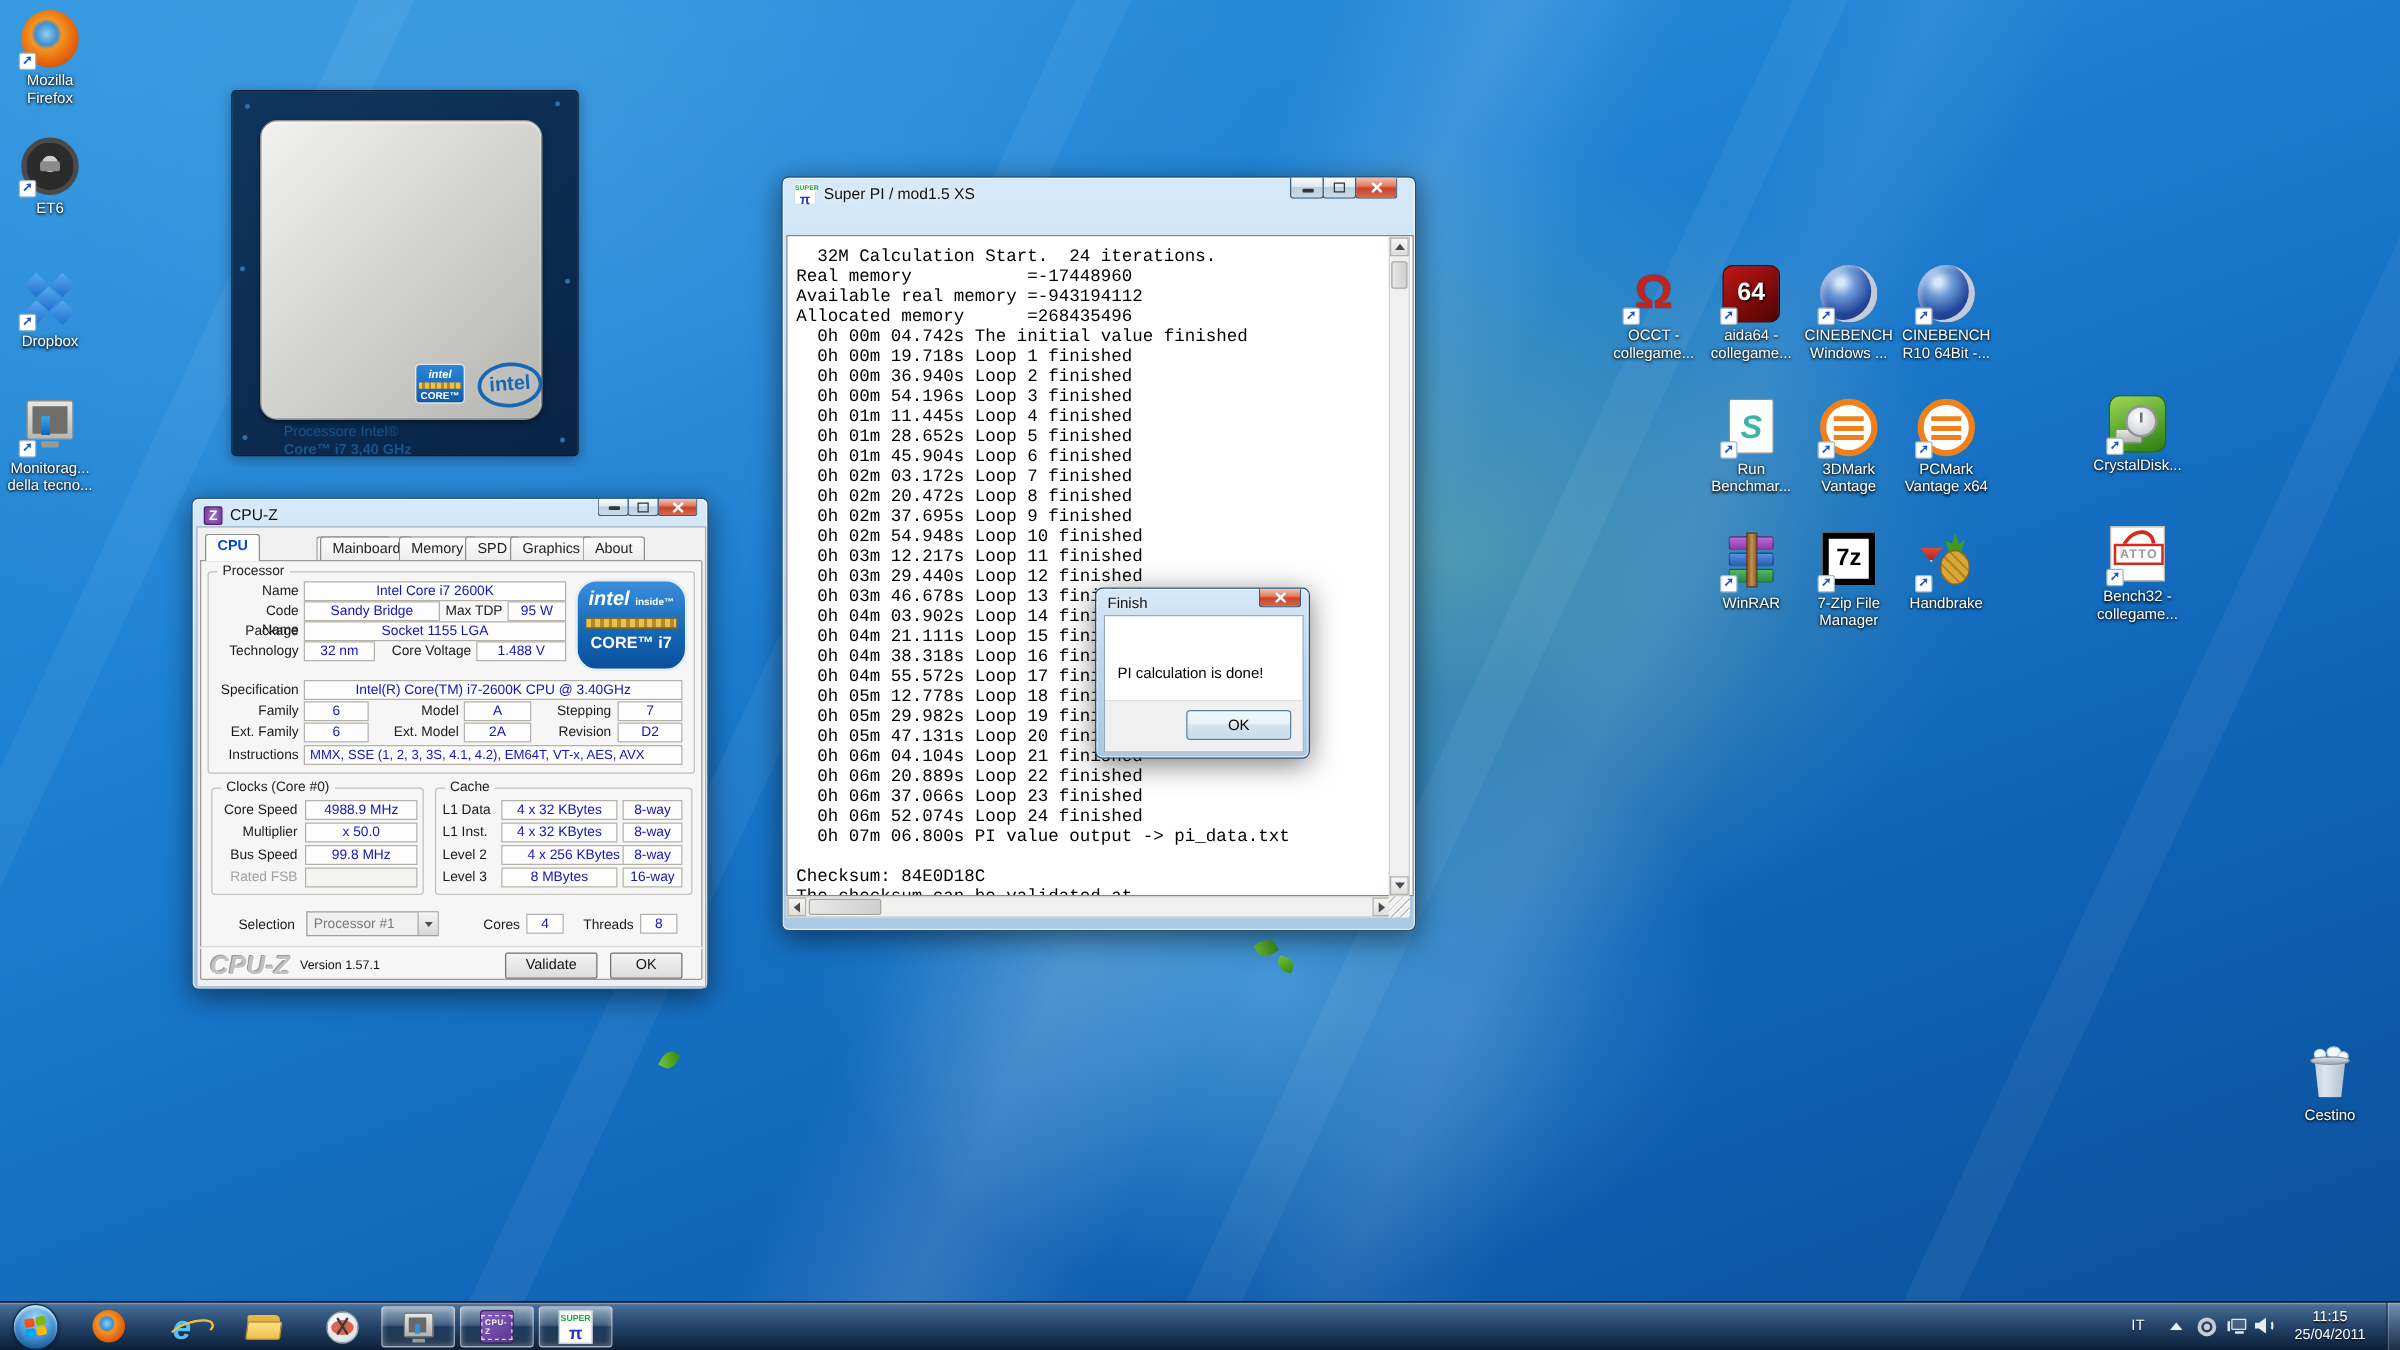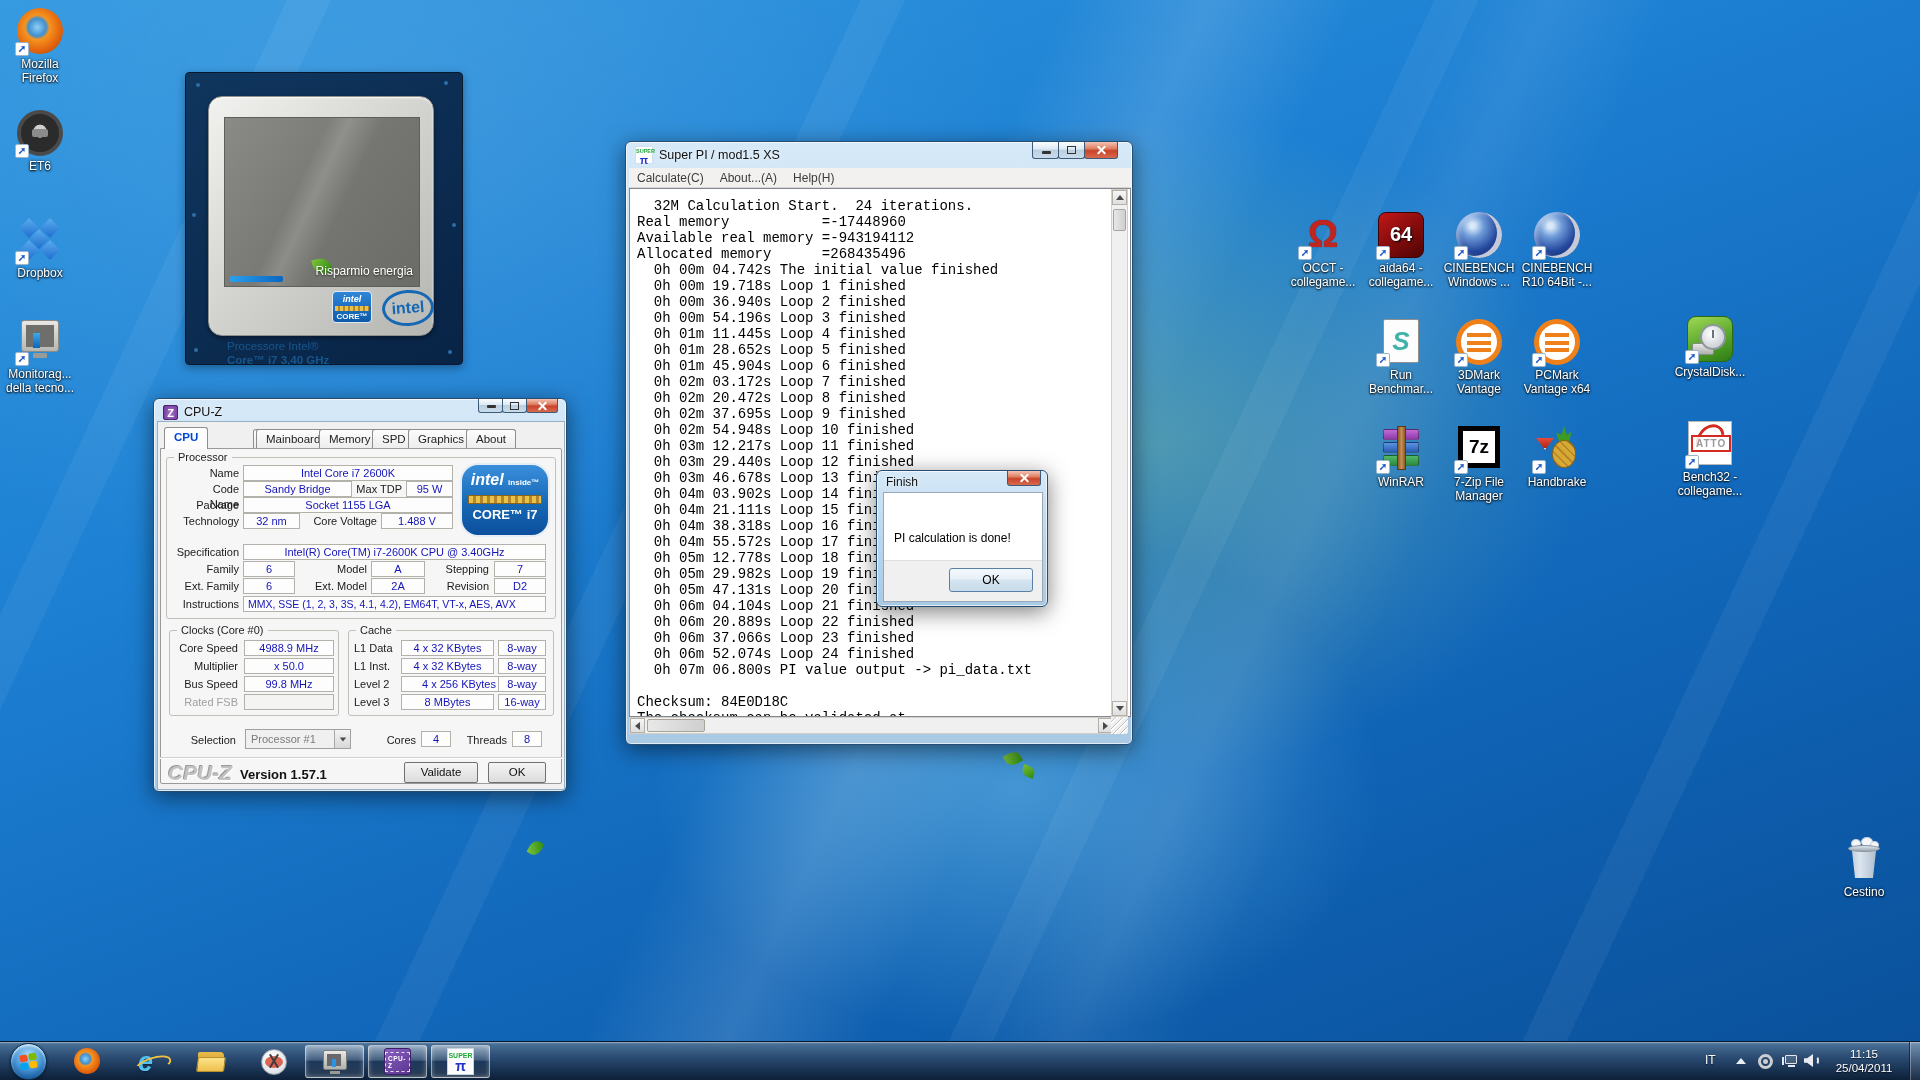--- a/index.html
+++ b/index.html
@@ -163,21 +163,21 @@
     background:linear-gradient(180deg,#3a8fdc 0%, #1668b4 55%, #0b4f9e 100%); border:2px solid #e4edf6; text-align:center; overflow:hidden; }
   .zbadge .bi1 { color:#fff; font-size:16px; font-weight:bold; font-style:italic; line-height:18px; margin-top:6px; }
   .zbadge .bi1 small { font-size:8px; font-style:normal; }
   .zbadge .strip { height:9px; margin:3px 6px; background:repeating-linear-gradient(90deg,#e8c34a 0 4px,#b8862a 4px 7px); border:1px solid #8a6418; }
   .zbadge .bi2 { color:#fff; font-size:13px; font-weight:bold; line-height:15px; }
   .zdrop { position:absolute; height:20px; background:#f0f0f0; border:1px solid #a0a0a0; font-size:11px; line-height:18px; color:#7a7a7a; padding-left:5px; }
   .zdrop .da { position:absolute; right:0; top:0; width:16px; height:100%; background:linear-gradient(180deg,#f4f4f4,#d8d8d8); border-left:1px solid #a8a8a8; display:flex; align-items:center; justify-content:center; }
   .zbtn { position:absolute; height:21px; background:linear-gradient(180deg,#f4f4f4,#dcdcdc); border:1px solid #707070; border-radius:2px;
     font-size:11.5px; color:#111; text-align:center; line-height:19px; }
   .zlogo { position:absolute; font-size:21px; font-weight:bold; font-style:italic; color:#c2c2c2; text-shadow:1px 1px 0 #fff, -1px -1px 0 #9a9a9a; }
-  .zver { position:absolute; font-size:13px; color:#111;font-weight:bold; }
+  .zver { position:absolute; font-size:10px; color:#111; }
   .zsep { position:absolute; left:6px; width:402px; height:2px; border-top:1px solid #d0d0d0; border-bottom:1px solid #fff; }
 
   
   .fd-inner { position:absolute; left:6px; top:21px; width:160px; height:110px; background:#fff; border:1px solid #98a8b8; }
   .fd-foot { position:absolute; left:0; right:0; bottom:0; height:41px; background:#f0f0f0; border-top:1px solid #dfdfdf; }
   .fd-msg { position:absolute; left:10px; top:38px; font-size:12px; color:#000; }
   .fd-ok { position:absolute; right:9px; bottom:9px; width:84px; height:24px; border:1px solid #5a80a8; border-radius:3px;
     background:linear-gradient(180deg,#f2f9fd 0%, #e8f1f8 45%, #d4e4f0 50%, #c8dcea 100%); font-size:12px; text-align:center; line-height:22px; color:#000; }
   .fd-close { height:15px; width:34px; }
 
@@ -298,26 +298,20 @@
   </div>
 
   <div class="gadget">
     <div class="pcb-dot" style="left:10px; top:10px;"></div>
       <div class="pcb-dot" style="right:14px; top:8px;"></div>
     <div class="pcb-dot" style="left:8px; bottom:12px;"></div>
       <div class="pcb-dot" style="right:10px; bottom:10px;"></div>
     <div class="pcb-dot" style="left:6px; top:140px;"></div>
       <div class="pcb-dot" style="right:6px; top:150px;"></div>
     <div class="ihs">
-      <div class="gscr">
-        <div class="gsheen"></div>
-        <div class="gbar"></div>
-        <div class="gleaf"></div>
-        <div class="geco">Risparmio energia</div>
-      </div>
       <div class="gtxt">
         <span style="display:block;">Processore Intel®</span>
         <span class="b" style="display:block;">Core™ i7 3,40 GHz</span>
       </div>
       <div class="gbadge">
         <div class="bi"><span>intel</span></div>
         <div class="strip"></div>
         <div class="bc">CORE™ i7</div>
       </div>
       <div class="glogo">intel</div>
@@ -605,25 +599,20 @@
       <div class="cb" style="width:27px; height:17px;">
           <div class="mingl"></div>
         </div>
       <div class="cb" style="width:27px; height:17px;">
           <div class="maxgl"></div>
         </div>
       <div class="cb cb-close" style="width:34px; height:17px;">
           <div class="xgl"></div>
           <div class="xgl2"></div>
         </div>
-    </div>
-    <div class="sp-menu">
-      <span>Calculate(C)</span>
-      <span>About...(A)</span>
-      <span>Help(H)</span>
     </div>
     <div class="sp-client">
       <pre class="sp-pre">  32M Calculation Start.  24 iterations.
 Real memory           =-17448960
 Available real memory =-943194112
 Allocated memory      =268435496
   0h 00m 04.742s The initial value finished
   0h 00m 19.718s Loop 1 finished
   0h 00m 36.940s Loop 2 finished
   0h 00m 54.196s Loop 3 finished

